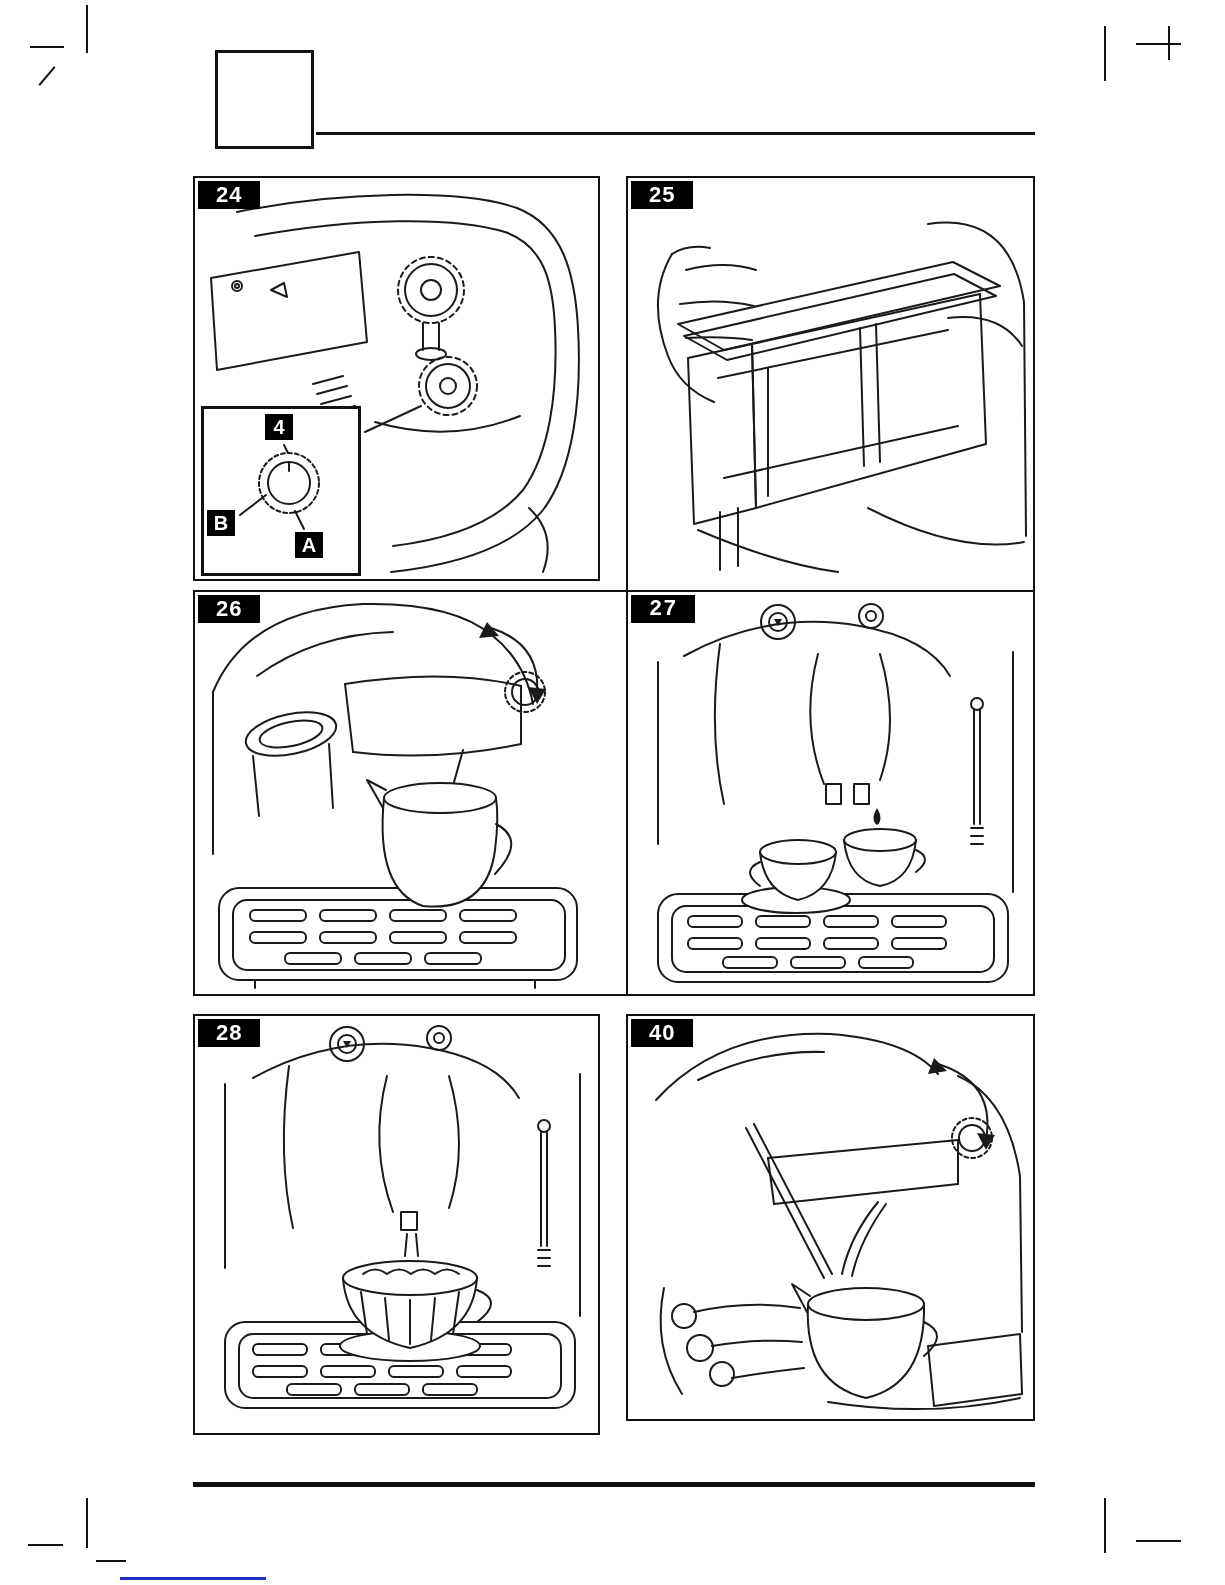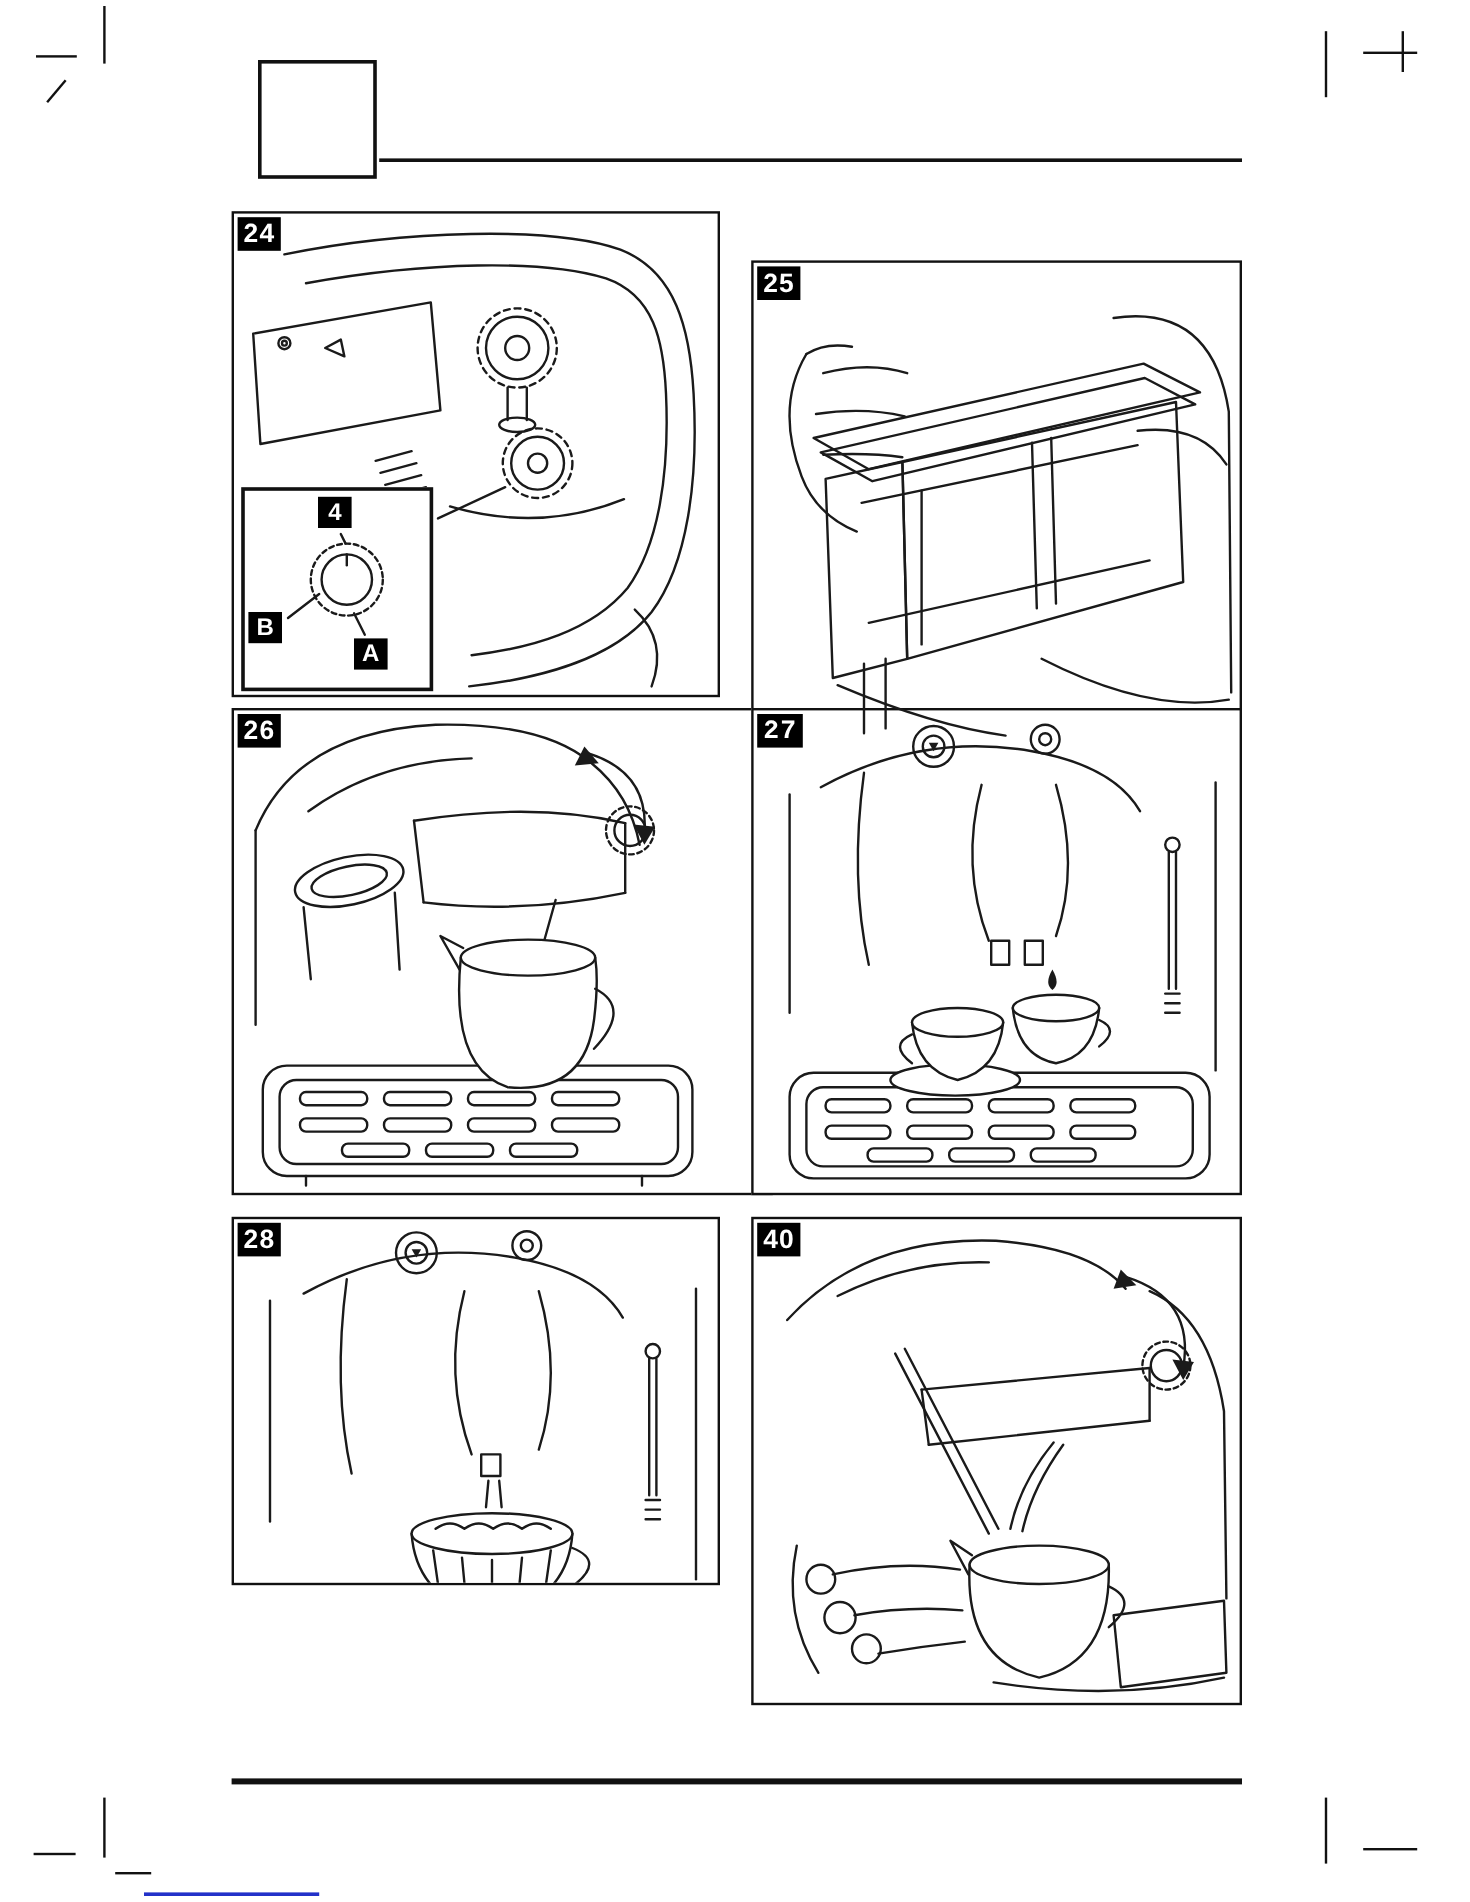--- a/index.html
+++ b/index.html
@@ -34,21 +34,21 @@
     border: 2px solid #111;
     background: #fff;
     overflow: hidden;
   }
   .fig-badge {
     position: absolute; top: 3px; left: 3px;
     min-width: 27px; height: 28px;
     background: #000; color: #fff;
     font-size: 22px; font-weight: bold;
     display: flex; align-items: center; justify-content: center;
-    padding: 0 5px; z-index: 7; letter-spacing: 1px;
+    padding: 0 18px; z-index: 7; letter-spacing: 1px;
   }
   .callout {
     position: absolute; width: 28px; height: 26px;
     background: #000; color: #fff;
     font-size: 20px; font-weight: bold;
     display: flex; align-items: center; justify-content: center;
     z-index: 6;
   }
   .inset {
     position: absolute; left: 6px; top: 228px;
@@ -111,21 +111,21 @@
         <path d="M36,106 L62,86"></path>
         <path d="M100,120 L91,102"></path>
       </g>
     </svg>
   </div>
   <div class="callout" style="left:70px;top:236px;">4</div>
   <div class="callout" style="left:12px;top:332px;">B</div>
   <div class="callout" style="left:100px;top:354px;">A</div>
 </div>
 
-<div class="panel" style="left:626px;top:176px;width:409px;height:455px;margin-top:41px;">
+<div class="panel" style="left:626px;top:176px;width:409px;height:455px;">
   <div class="fig-badge">25</div>
   <svg class="art" width="405" height="401" viewBox="0 0 405 401">
     <g fill="none" stroke="#1a1a1a" stroke-width="2" stroke-linecap="round" stroke-linejoin="round">
       <path d="M44,76 Q18,120 40,178 Q52,210 86,224"></path>
       <path d="M44,76 Q60,66 82,70"></path>
       <path d="M58,92 Q96,82 128,92"></path>
       <path d="M52,126 Q92,120 126,128"></path>
       <path d="M58,160 Q96,158 124,162"></path>
       <path d="M300,46 Q382,34 396,124 L398,358"></path>
       <path d="M320,140 Q372,134 394,168"></path>
@@ -223,21 +223,21 @@
       <ellipse cx="252" cy="248" rx="36" ry="11" fill="#ffffff"></ellipse>
       <path d="M288,258 q18,8 0,22"></path>
       <ellipse cx="168" cy="308" rx="54" ry="13" fill="#ffffff"></ellipse>
       <path d="M132,260 Q136,300 170,308 Q204,300 208,260" fill="#ffffff"></path>
       <ellipse cx="170" cy="260" rx="38" ry="12" fill="#ffffff"></ellipse>
       <path d="M132,270 q-20,9 0,24"></path>
     </g>
   </svg>
 </div>
 
-<div class="panel" style="left:193px;top:1014px;width:407px;height:307px;">
+<div class="panel" style="left:193px;top:1014px;width:407px;height:421px;">
   <div class="fig-badge">28</div>
   <svg class="art" width="403" height="403" viewBox="0 0 403 403">
     <g fill="none" stroke="#1a1a1a" stroke-width="2" stroke-linecap="round" stroke-linejoin="round">
       <circle cx="152" cy="28" r="17"></circle>
       <circle cx="152" cy="28" r="9"></circle>
       <polygon points="148,25 156,25 152,32" fill="#1a1a1a" stroke="none"></polygon>
       <circle cx="244" cy="22" r="12"></circle>
       <circle cx="244" cy="22" r="5"></circle>
       <path d="M58,62 Q142,16 234,32 Q302,44 324,82"></path>
       <path d="M30,68 L30,252"></path>

